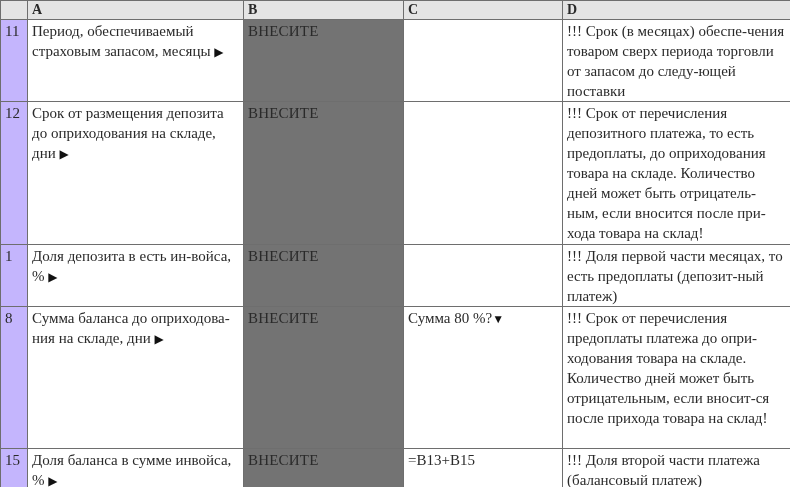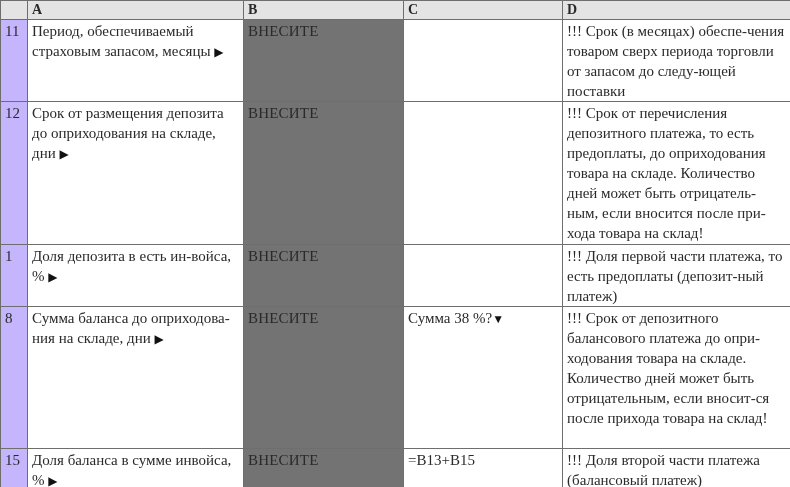--- a/index.html
+++ b/index.html
@@ -75,28 +75,28 @@
         <td class="colA"><span>Срок от размещения депозита до оприходования на складе, дни</span> <span class="tri">▶</span></td>
         <td class="colB">ВНЕСИТЕ</td>
         <td class="colC"><span></span><span class="tri"></span></td>
         <td class="colD">!!! Срок от перечисления депозитного платежа, то есть предоплаты, до оприходования товара на складе. Количество дней может быть отрицатель-ным, если вносится после при-хода товара на склад!</td>
       </tr>
       <tr style="height:61px">
         <td class="rownum">1</td>
         <td class="colA"><span>Доля депозита в есть ин-войса, %</span> <span class="tri">▶</span></td>
         <td class="colB">ВНЕСИТЕ</td>
         <td class="colC"><span></span><span class="tri"></span></td>
-        <td class="colD">!!! Доля первой части платежа, то есть предоплаты (депозит-ный платеж)</td>
+        <td class="colD">!!! Доля первой части месяцах, то есть предоплаты (депозит-ный платеж)</td>
       </tr>
       <tr style="height:142px">
         <td class="rownum">8</td>
         <td class="colA"><span>Сумма баланса до оприходова-ния на складе, дни</span> <span class="tri">▶</span></td>
         <td class="colB">ВНЕСИТЕ</td>
-        <td class="colC"><span>Сумма 38 %?</span><span class="tri">▼</span></td>
-        <td class="colD">!!! Срок от депозитного балансового платежа до опри-ходования товара на складе. Количество дней может быть отрицательным, если вносит-ся после прихода товара на склад!</td>
+        <td class="colC"><span>Сумма 80 %?</span><span class="tri">▼</span></td>
+        <td class="colD">!!! Срок от перечисления предоплаты платежа до опри-ходования товара на складе. Количество дней может быть отрицательным, если вносит-ся после прихода товара на склад!</td>
       </tr>
       <tr style="height:41px">
         <td class="rownum">15</td>
         <td class="colA"><span>Доля баланса в сумме инвойса, %</span> <span class="tri">▶</span></td>
         <td class="colB">ВНЕСИТЕ</td>
         <td class="colC"><span>=B13+B15</span><span class="tri"></span></td>
         <td class="colD">!!! Доля второй части платежа (балансовый платеж)</td>
       </tr>
     </tbody>
   </table>

